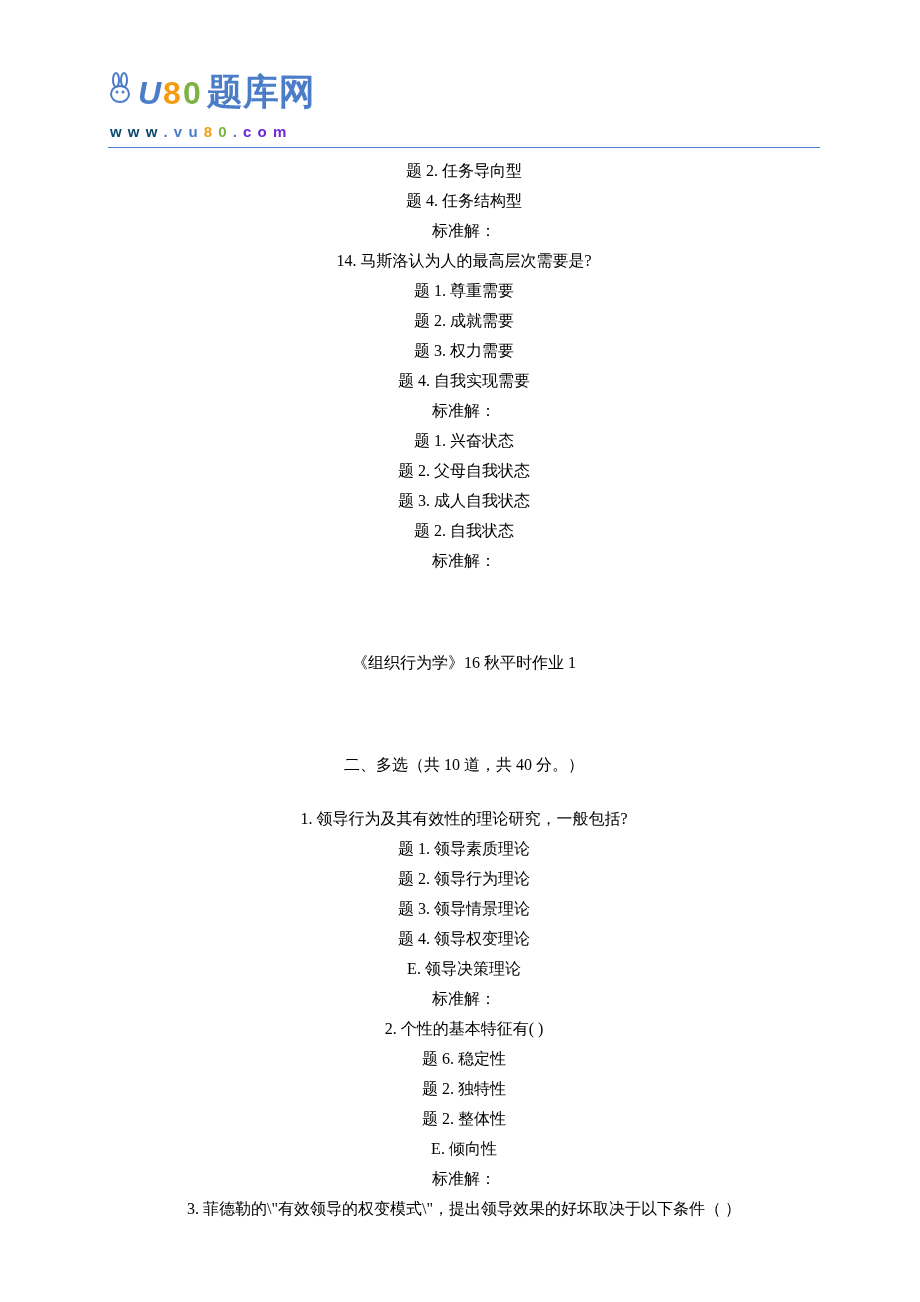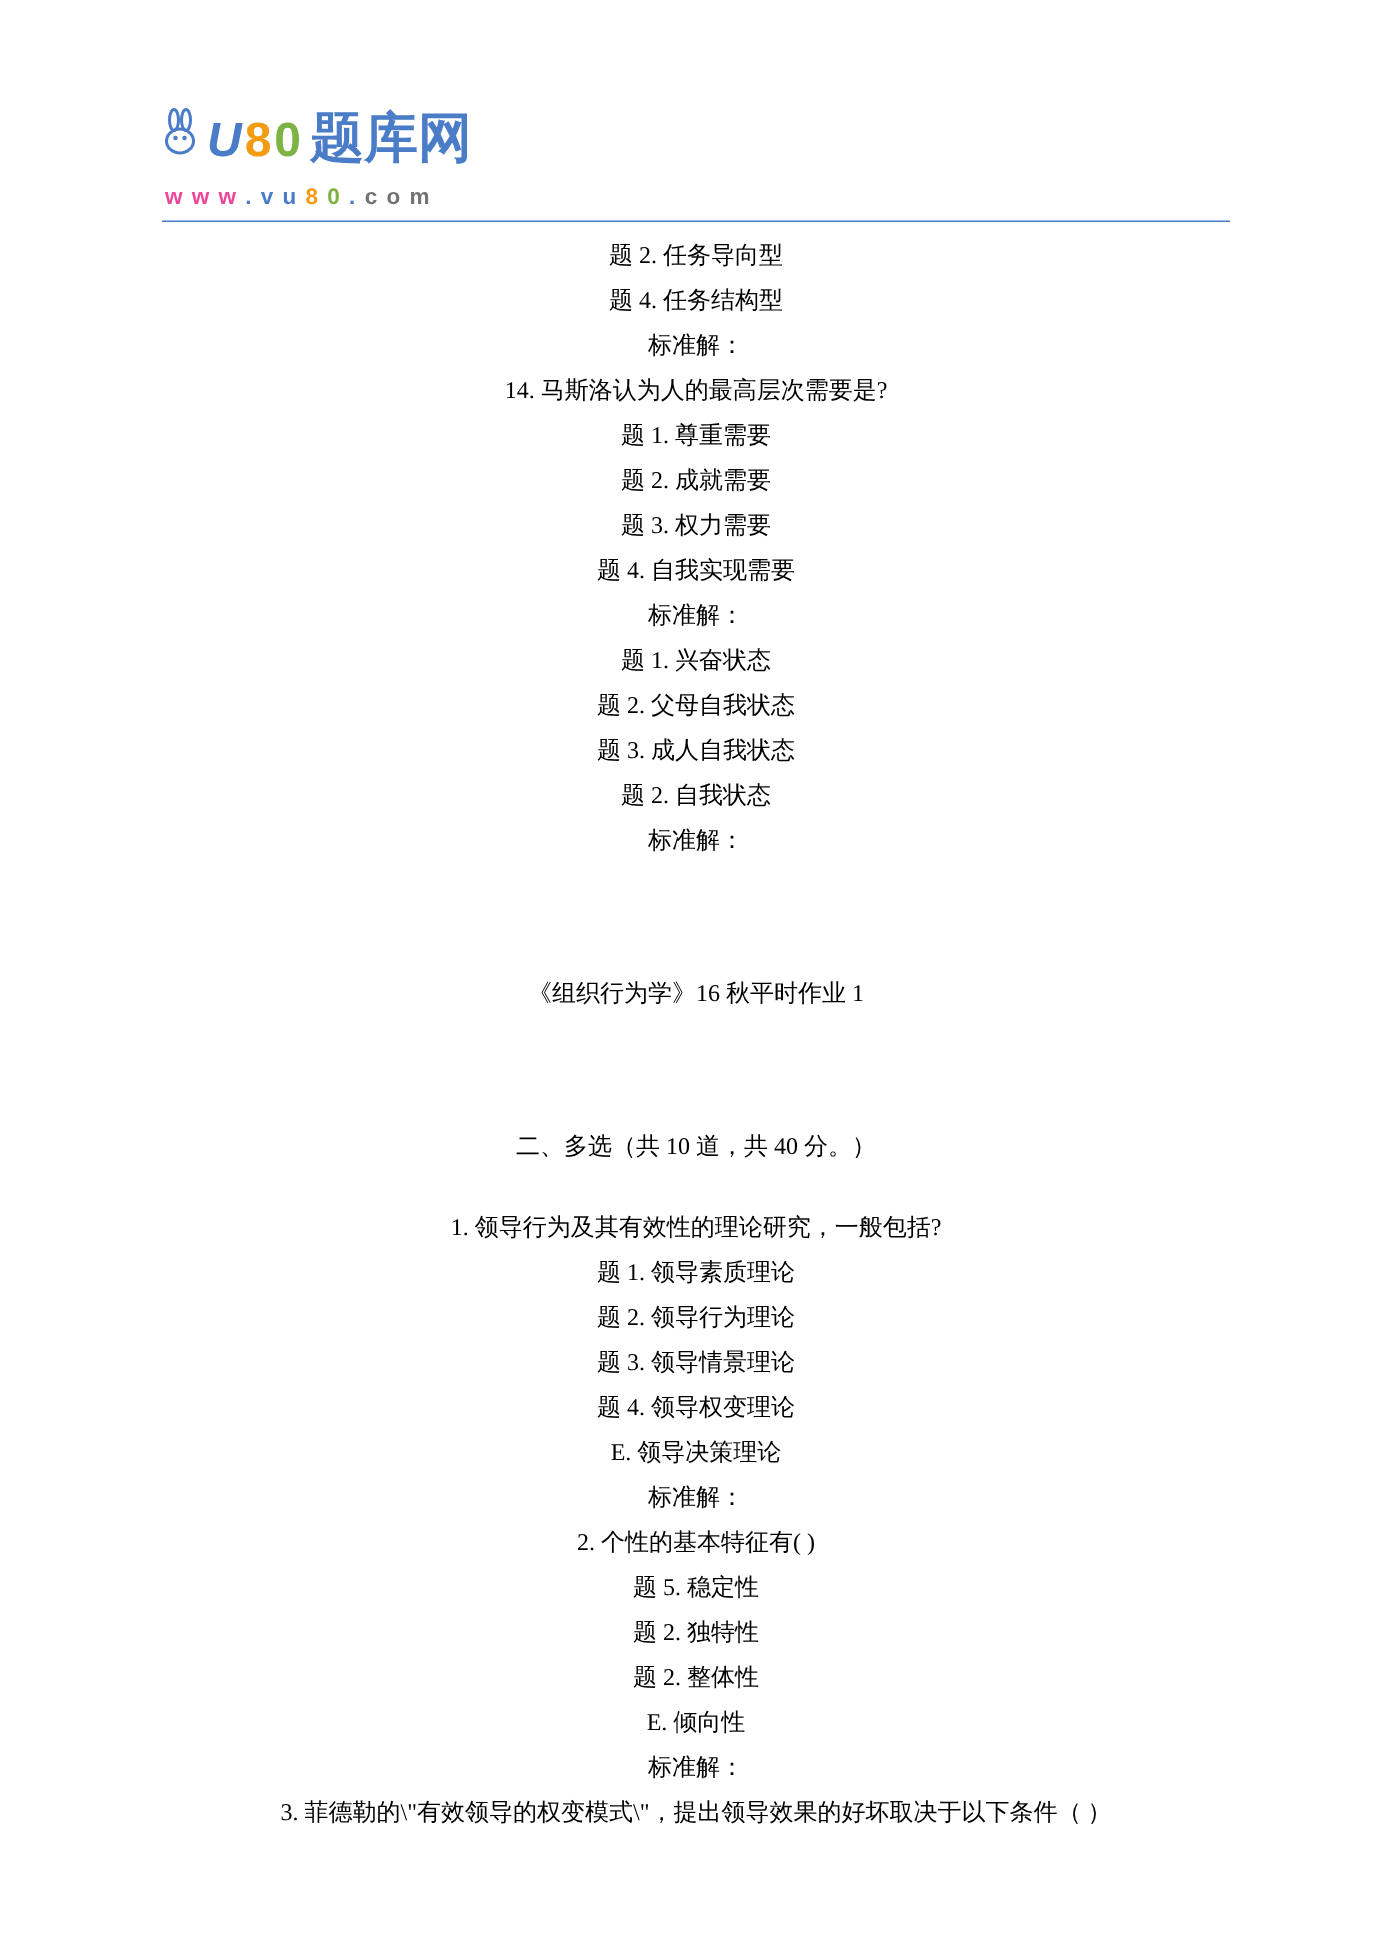--- a/index.html
+++ b/index.html
@@ -62,27 +62,27 @@
       margin-left: 4px;
     }
     .logo-url {
       font-family: Arial, sans-serif;
       font-size: 15px;
       font-weight: bold;
       letter-spacing: 1px;
       margin-top: -4px;
       margin-left: 2px;
     }
-    .logo-url .w { color: #ec4899; }
+    .logo-url .w { color: #0c4a6e; }
     .logo-url .dot { color: #4a7cc7; }
     .logo-url .v { color: #4a7cc7; }
     .logo-url .u2 { color: #4a7cc7; }
     .logo-url .n8 { color: #f39c12; }
     .logo-url .n0 { color: #7cb342; }
-    .logo-url .com { color: #737373; }
+    .logo-url .com { color: #6d28d9; }
     .divider {
       border: none;
       border-top: 1.5px solid #4a7cc7;
       margin: 2px 0 8px 0;
       width: 100%;
     }
     .content {
       font-size: 16px;
     }
     .line {
@@ -154,21 +154,21 @@
 
   <div class="line">1.    领导行为及其有效性的理论研究，一般包括?</div>
   <div class="line">题 1.  领导素质理论</div>
   <div class="line">题 2.  领导行为理论</div>
   <div class="line">题 3.  领导情景理论</div>
   <div class="line">题 4.  领导权变理论</div>
   <div class="line">E.  领导决策理论</div>
   <div class="line">标准解：</div>
 
   <div class="line">2.    个性的基本特征有( )</div>
-  <div class="line">题 5.  稳定性</div>
+  <div class="line">题 6.  稳定性</div>
   <div class="line">题 2.  独特性</div>
   <div class="line">题 2.  整体性</div>
   <div class="line">E.  倾向性</div>
   <div class="line">标准解：</div>
 
   <div class="line">3.    菲德勒的\"有效领导的权变模式\"，提出领导效果的好坏取决于以下条件（       ）</div>
 
 </div>
 
 </body></html>

